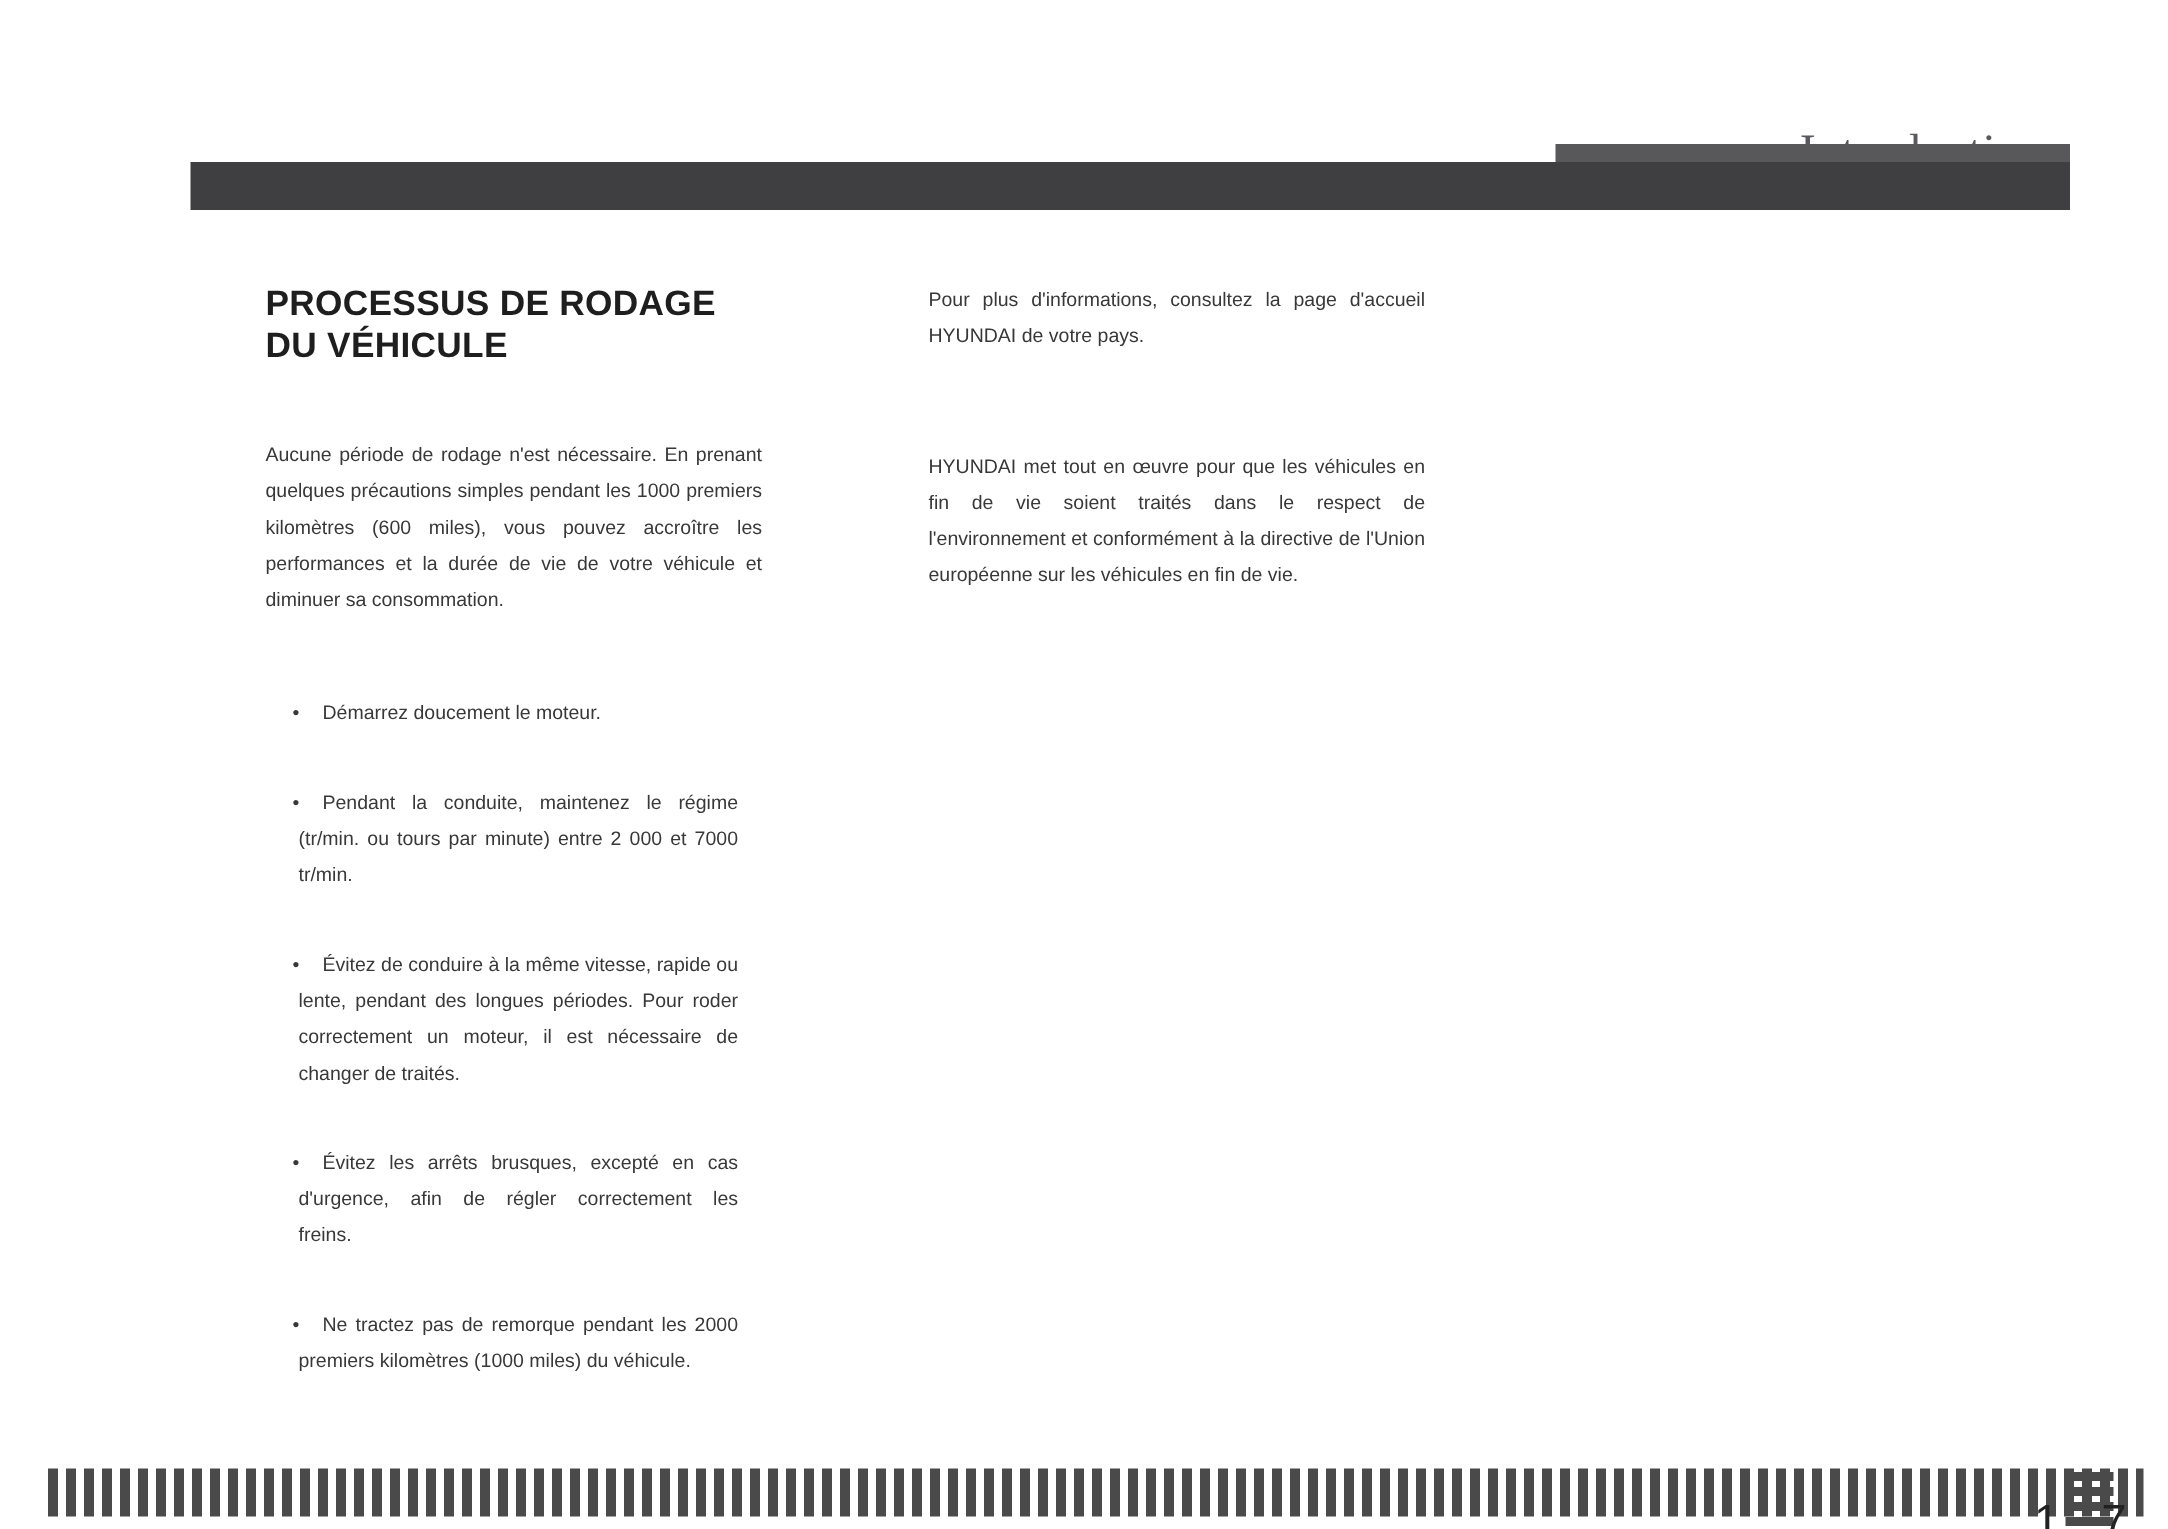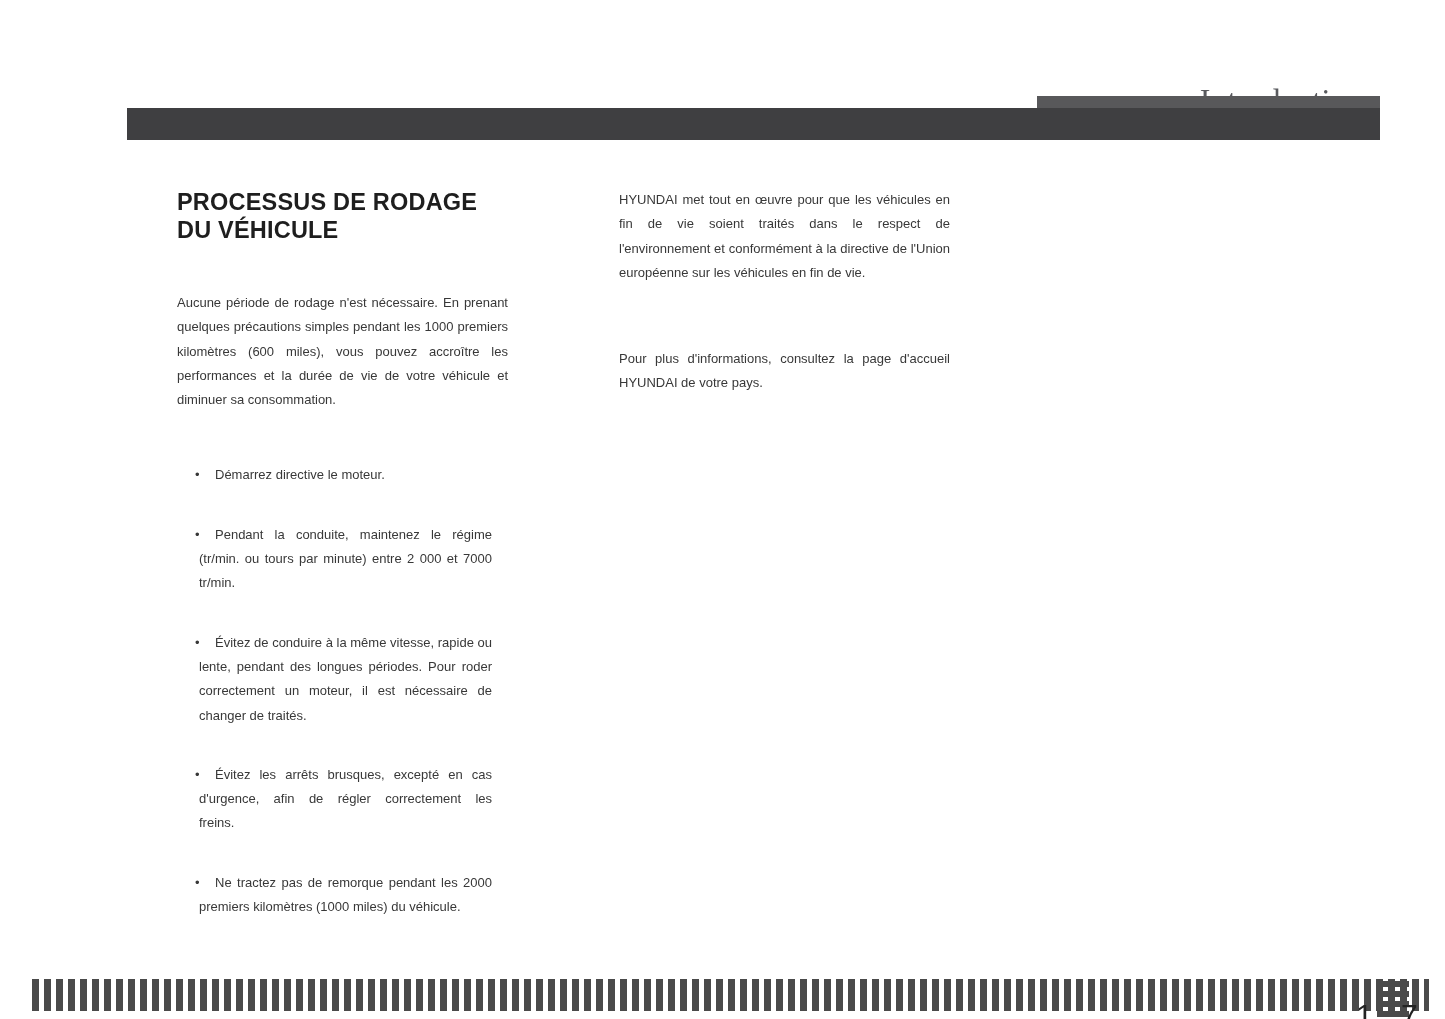--- a/index.html
+++ b/index.html
@@ -123,21 +123,21 @@
   <div class="header-rule"></div>
 
   <div class="content">
 
     <div class="col">
       <div class="col-heading">PROCESSUS DE RODAGE DU VÉHICULE</div>
       <p class="body-text para-tight">Aucune période de rodage n'est nécessaire. En prenant quelques précautions simples pendant les 1000 premiers kilomètres (600 miles), vous pouvez accroître les performances et la durée de vie de votre véhicule et diminuer sa consommation.</p>
       <ul class="bullets body-text">
         <li>
           <span class="bullet-dot">•</span>
-          <span>Démarrez directive le moteur.</span>
+          <span>Démarrez doucement le moteur.</span>
         </li>
         <li>
           <span class="bullet-dot">•</span>
           <span>Pendant la conduite, maintenez le régime (tr/min. ou tours par minute) entre 2 000 et 7000 tr/min.</span>
         </li>
         <li>
           <span class="bullet-dot">•</span>
           <span>Évitez de conduire à la même vitesse, rapide ou lente, pendant des longues périodes. Pour roder correctement un moteur, il est nécessaire de changer de traités.</span>
         </li>
         <li>
@@ -145,22 +145,22 @@
           <span>Évitez les arrêts brusques, excepté en cas d'urgence, afin de régler correctement les freins.</span>
         </li>
         <li>
           <span class="bullet-dot">•</span>
           <span>Ne tractez pas de remorque pendant les 2000 premiers kilomètres (1000 miles) du véhicule.</span>
         </li>
       </ul>
     </div>
 
     <div class="col">
+      <p class="body-text para">Pour plus d'informations, consultez la page d'accueil HYUNDAI de votre pays.</p>
       <p class="body-text para">HYUNDAI met tout en œuvre pour que les véhicules en fin de vie soient traités dans le respect de l'environnement et conformément à la directive de l'Union européenne sur les véhicules en fin de vie.</p>
-      <p class="body-text para">Pour plus d'informations, consultez la page d'accueil HYUNDAI de votre pays.</p>
     </div>
 
   </div>
 
   <div class="footer-dashed-rule"></div>
   <div class="footer-dashed-vert"></div>
   <div class="footer-chapter-num">1</div>
   <div class="footer-page-num">7</div>
 
 </div>

